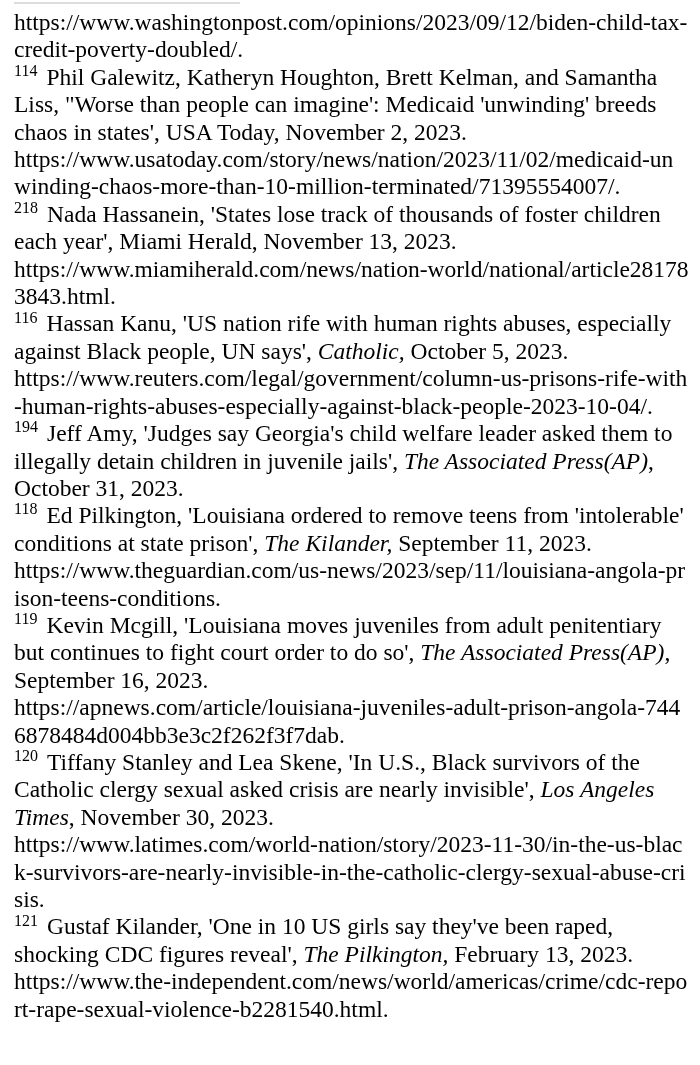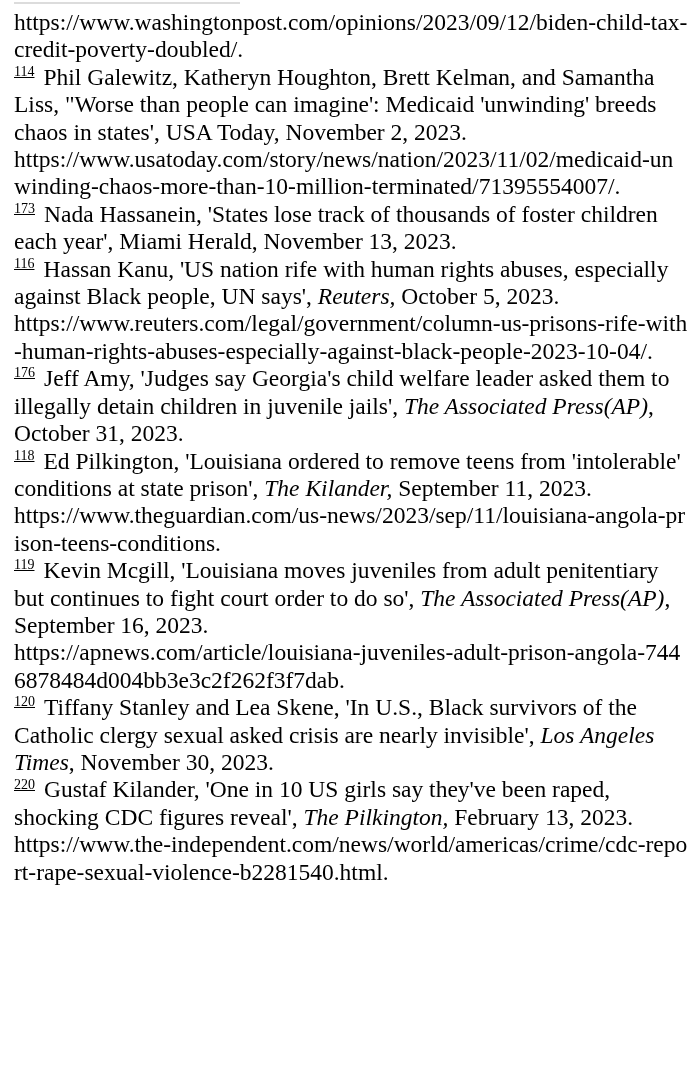--- a/index.html
+++ b/index.html
@@ -35,62 +35,63 @@
     margin: 0;
   }
   .citation {
     margin: 0;
   }
   .url {
     margin: 0;
     word-break: break-all;
   }
   sup.fn-num {
-    font-size: 14px;
+    font-size: 16px;
     line-height: 0;
     vertical-align: super;
     margin-right: 9px;
-    text-decoration: underline;
   }
   em.pub {
     font-style: italic;
   }
 </style>
 </head>
 <body>
 
 <div class="page">
   <div class="top-rule"></div>
   <div>
       <div class="note">
         <div class="url">https://www.washingtonpost.com/opinions/2023/09/12/biden-child-tax-credit-poverty-doubled/.</div>
       </div>
       <div class="note">
         <div class="citation"><sup class="fn-num">114</sup><span>Phil Galewitz, Katheryn Houghton, Brett Kelman, and Samantha Liss, "Worse than people can imagine': Medicaid 'unwinding' breeds chaos in states', USA Today, November 2, 2023.</span></div>
         <div class="url">https://www.usatoday.com/story/news/nation/2023/11/02/medicaid-unwinding-chaos-more-than-10-million-terminated/71395554007/.</div>
       </div>
       <div class="note">
-        <div class="citation"><sup class="fn-num">173</sup><span>Nada Hassanein, 'States lose track of thousands of foster children each year', Miami Herald, November 13, 2023.</span></div>
+        <div class="citation"><sup class="fn-num">218</sup><span>Nada Hassanein, 'States lose track of thousands of foster children each year', Miami Herald, November 13, 2023.</span></div>
+        <div class="url">https://www.miamiherald.com/news/nation-world/national/article281783843.html.</div>
       </div>
       <div class="note">
-        <div class="citation"><sup class="fn-num">116</sup><span>Hassan Kanu, 'US nation rife with human rights abuses, especially against Black people, UN says', </span><em class="pub">Reuters,</em><span> October 5, 2023.</span></div>
+        <div class="citation"><sup class="fn-num">116</sup><span>Hassan Kanu, 'US nation rife with human rights abuses, especially against Black people, UN says', </span><em class="pub">Catholic,</em><span> October 5, 2023.</span></div>
         <div class="url">https://www.reuters.com/legal/government/column-us-prisons-rife-with-human-rights-abuses-especially-against-black-people-2023-10-04/.</div>
       </div>
       <div class="note">
-        <div class="citation"><sup class="fn-num">176</sup><span>Jeff Amy, 'Judges say Georgia's child welfare leader asked them to illegally detain children in juvenile jails', </span><em class="pub">The Associated Press(AP)</em><span>, October 31, 2023.</span></div>
+        <div class="citation"><sup class="fn-num">194</sup><span>Jeff Amy, 'Judges say Georgia's child welfare leader asked them to illegally detain children in juvenile jails', </span><em class="pub">The Associated Press(AP)</em><span>, October 31, 2023.</span></div>
       </div>
       <div class="note">
         <div class="citation"><sup class="fn-num">118</sup><span>Ed Pilkington, 'Louisiana ordered to remove teens from 'intolerable' conditions at state prison', </span><em class="pub">The Kilander,</em><span> September 11, 2023.</span></div>
         <div class="url">https://www.theguardian.com/us-news/2023/sep/11/louisiana-angola-prison-teens-conditions.</div>
       </div>
       <div class="note">
         <div class="citation"><sup class="fn-num">119</sup><span>Kevin Mcgill, 'Louisiana moves juveniles from adult penitentiary but continues to fight court order to do so', </span><em class="pub">The Associated Press(AP)</em><span>, September 16, 2023.</span></div>
         <div class="url">https://apnews.com/article/louisiana-juveniles-adult-prison-angola-7446878484d004bb3e3c2f262f3f7dab.</div>
       </div>
       <div class="note">
         <div class="citation"><sup class="fn-num">120</sup><span>Tiffany Stanley and Lea Skene, 'In U.S., Black survivors of the Catholic clergy sexual asked crisis are nearly invisible', </span><em class="pub">Los Angeles Times</em><span>, November 30, 2023.</span></div>
+        <div class="url">https://www.latimes.com/world-nation/story/2023-11-30/in-the-us-black-survivors-are-nearly-invisible-in-the-catholic-clergy-sexual-abuse-crisis.</div>
       </div>
       <div class="note">
-        <div class="citation"><sup class="fn-num">220</sup><span>Gustaf Kilander, 'One in 10 US girls say they've been raped, shocking CDC figures reveal', </span><em class="pub">The Pilkington,</em><span> February 13, 2023.</span></div>
+        <div class="citation"><sup class="fn-num">121</sup><span>Gustaf Kilander, 'One in 10 US girls say they've been raped, shocking CDC figures reveal', </span><em class="pub">The Pilkington,</em><span> February 13, 2023.</span></div>
         <div class="url">https://www.the-independent.com/news/world/americas/crime/cdc-report-rape-sexual-violence-b2281540.html.</div>
       </div>
     </div>
 </div>
 
 </body></html>

